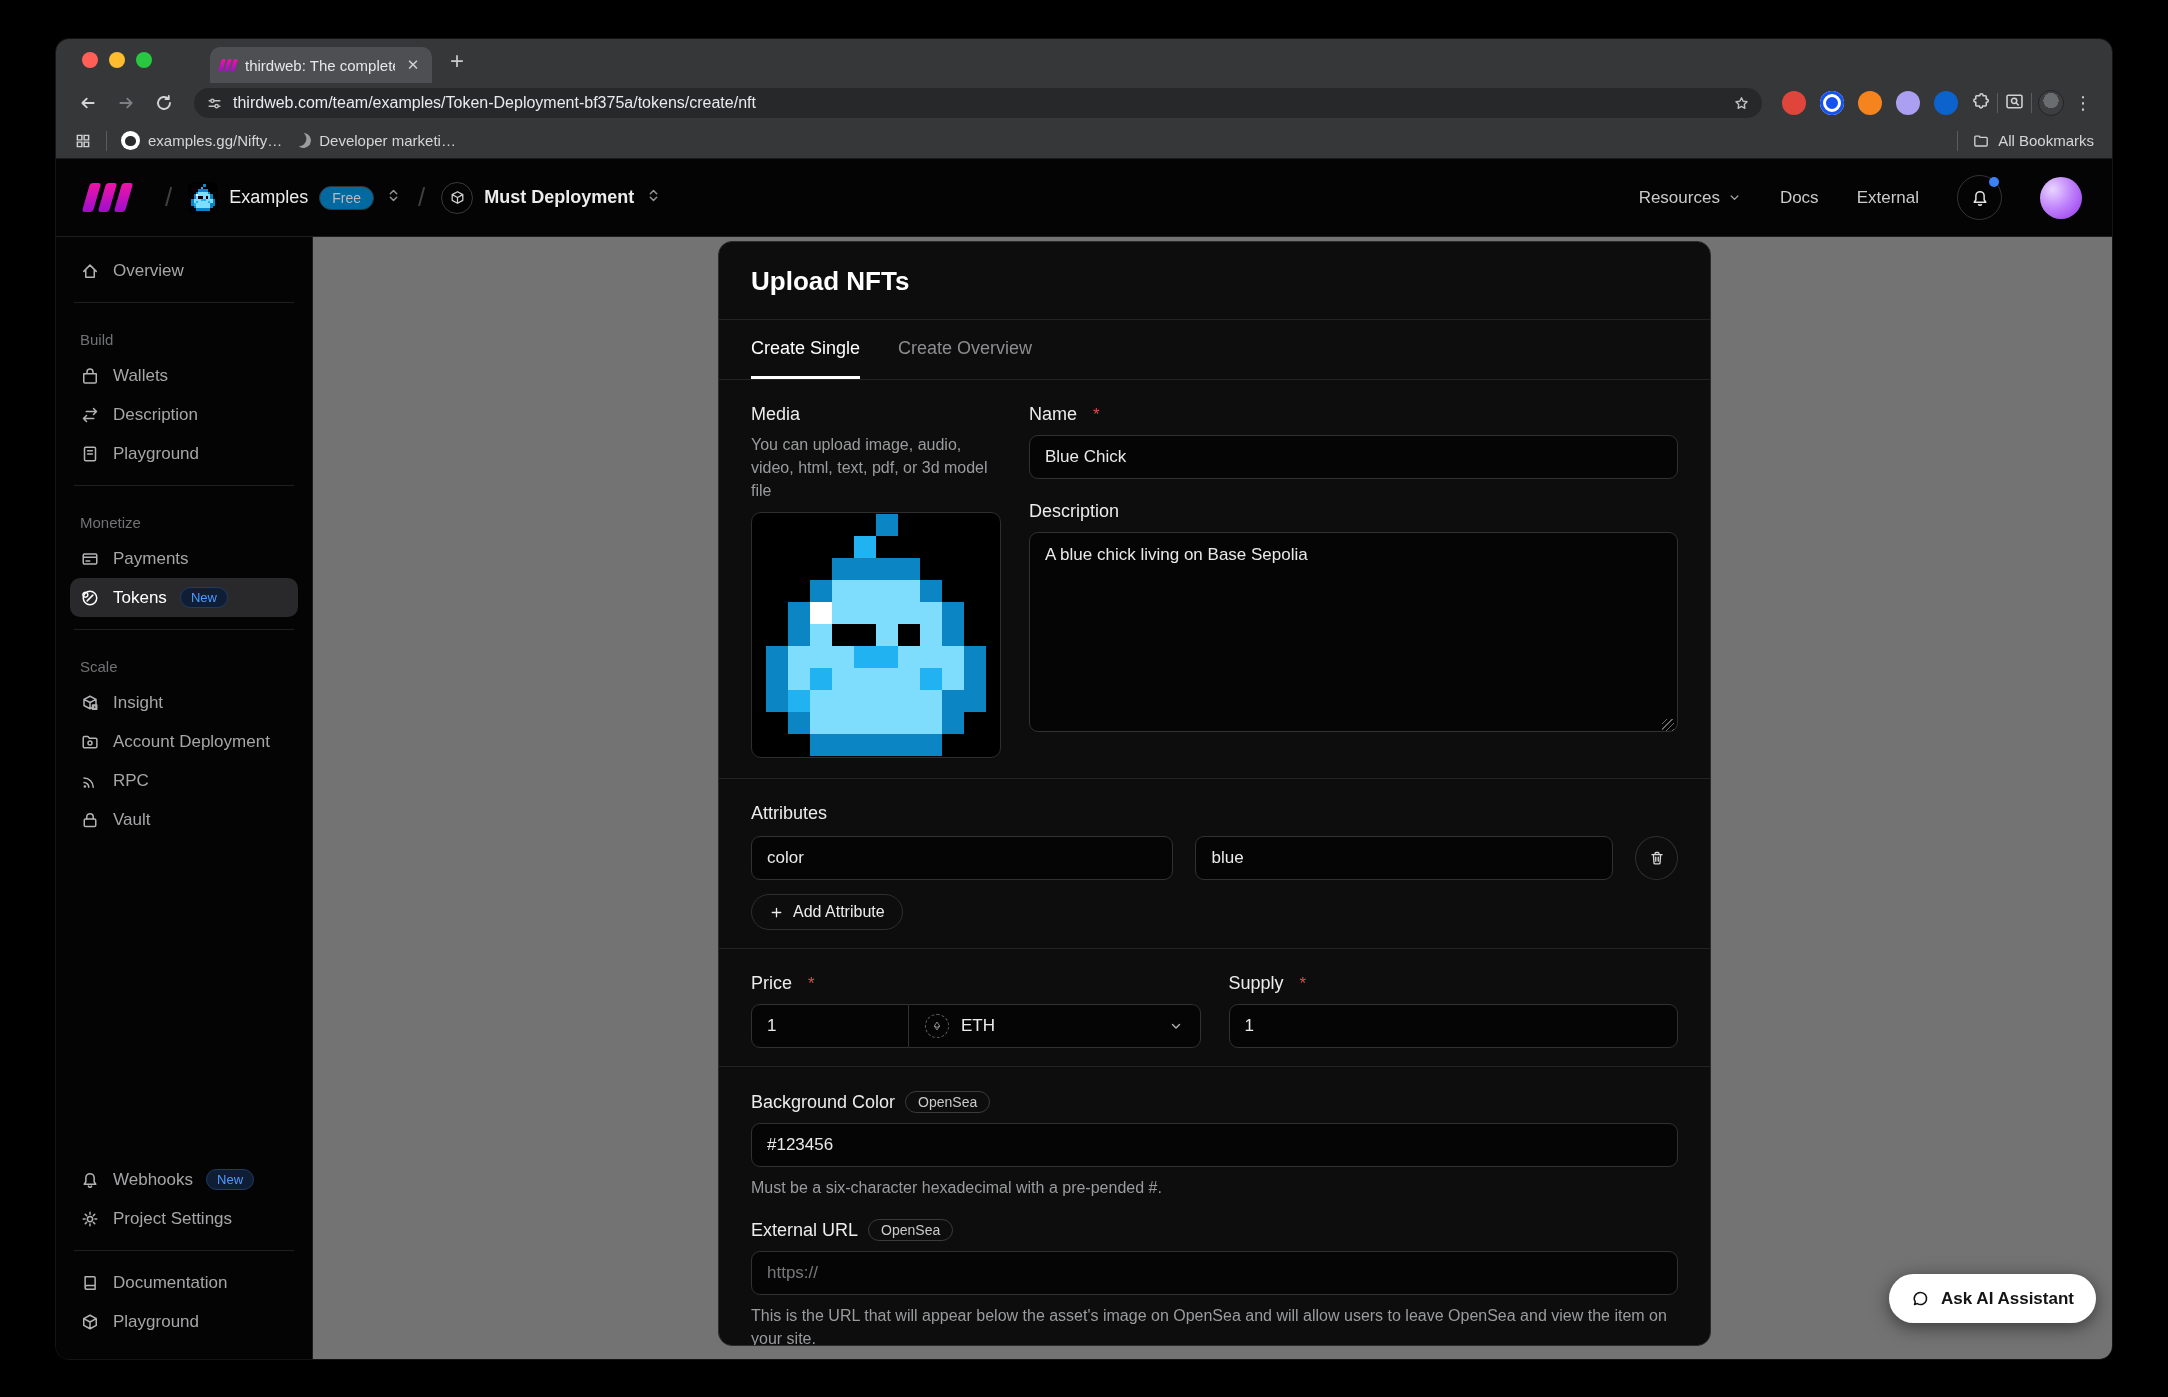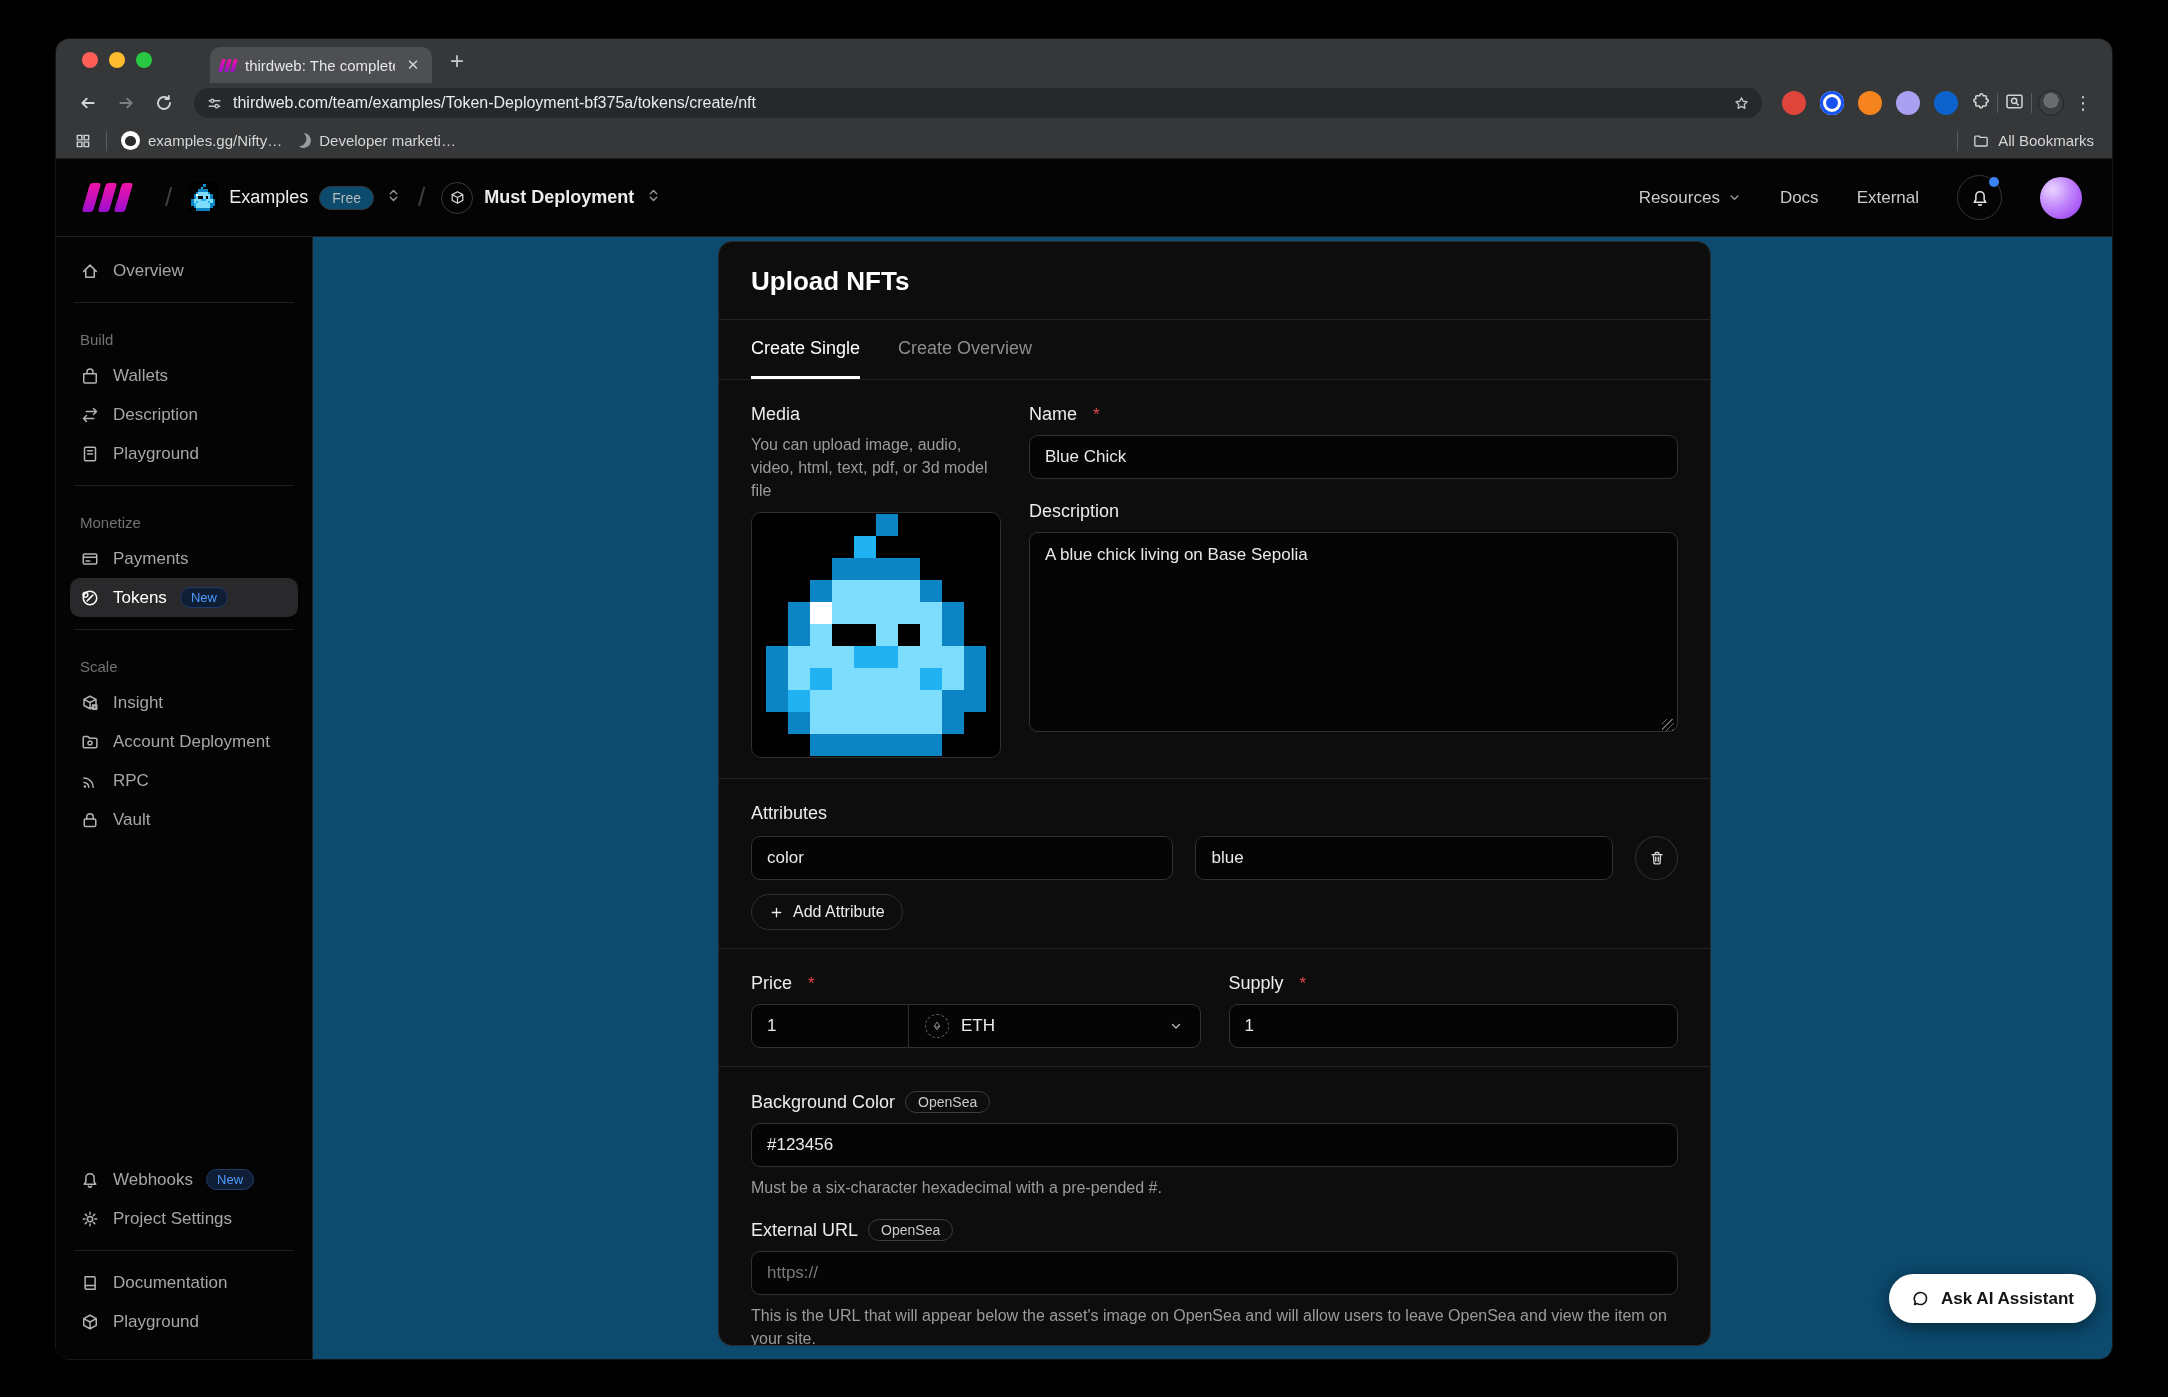--- a/index.html
+++ b/index.html
@@ -53,21 +53,21 @@
   .app { position:relative; height:1202px; background:#040404; }
   .app-header { height:78px; display:flex; align-items:center; padding:0 30px; border-bottom:1px solid #1e1e20; }
   .brand-logo { display:flex; gap:5px; margin-right:20px; }
   .brand-logo i { width:11px; height:29px; border-radius:3px; }
   .crumb-slash { color:#3f4042; font-size:26px; font-weight:300; margin:0 16px; }
   .crumb { display:flex; align-items:center; gap:11px; }
   .chick-avatar { width:30px; height:32px; border-radius:7px; background:#000; display:flex;
                   align-items:center; justify-content:center; overflow:hidden; }
   .crumb-label { color:#ececec; font-size:18px; }
   .crumb-label.b { font-weight:700; }
-  .pill-badge { background:#0c4a6e; border:1px solid #353638; color:#b9babb; font-size:14px;
+  .pill-badge { background:#0369a1; border:1px solid #353638; color:#b9babb; font-size:14px;
                 padding:3px 12px; border-radius:999px; }
   .updown { color:#909294; } .updown svg { width:17px; height:17px; }
   .cube-circle { width:32px; height:32px; border-radius:50%; border:1px solid #39393b; color:#cfcfd1;
                  display:flex; align-items:center; justify-content:center; }
   .cube-circle svg { width:17px; height:17px; }
   .hdr-right { margin-left:auto; display:flex; align-items:center; gap:38px; }
   .hdr-link { color:#c9cacb; font-size:17px; display:flex; align-items:center; gap:7px; }
   .hdr-link svg { width:15px; height:15px; color:#9a9c9e; }
   .bell-wrap { position:relative; width:45px; height:45px; border:1px solid #333436; border-radius:50%;
                display:flex; align-items:center; justify-content:center; color:#e2e3e4; }
@@ -86,21 +86,21 @@
   .s-item .icn svg { width:20px; height:20px; }
   .s-item.active { background:#29292b; color:#fff; }
   .s-item.active .icn { color:#fff; }
   .s-label { font-size:15px; color:#717274; margin:16px 10px 8px; }
   .s-div { height:1px; background:#1f1f21; margin:12px 4px; }
   .badge-new { font-size:13px; color:#4e9bff; background:#0f1d35; border:1px solid #1f3c66;
                border-radius:999px; padding:2px 10px; }
   .s-flex { flex:1; }
 
   
-  .main { position:relative; flex:1; background:#0c4a6e; overflow:hidden; }
+  .main { position:relative; flex:1; background:#737373; overflow:hidden; }
   .card { position:absolute; left:405px; top:4px; width:993px; height:1105px; background:#0d0d0e;
           border:1px solid #2b2b2d; border-radius:14px; overflow:hidden; }
   .card-head { padding:24px 32px 22px; border-bottom:1px solid #232325; }
   .card-title { color:#fff; font-size:26px; font-weight:700; }
   .tabs { display:flex; gap:38px; padding:0 32px; height:60px; border-bottom:1px solid #232325; }
   .ftab { display:flex; align-items:center; height:100%; font-size:18px; color:#8c8d8f;
           border-bottom:3px solid transparent; }
   .ftab.active { color:#fff; border-bottom-color:#fff; }
 
   .section { padding:24px 32px 16px; border-bottom:1px solid #232325; }

